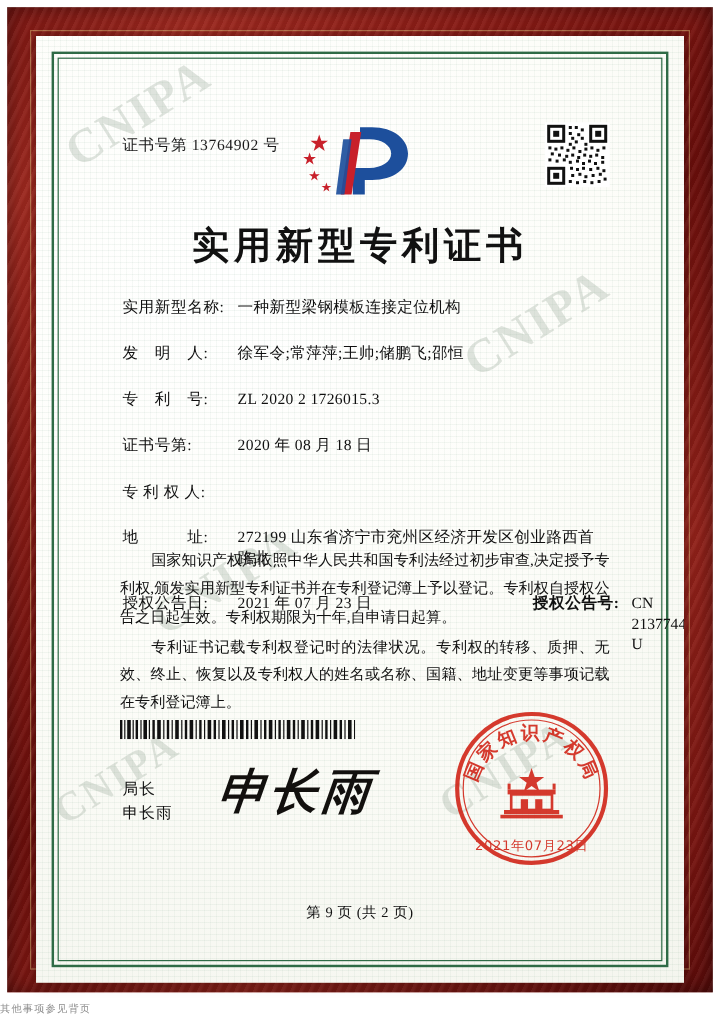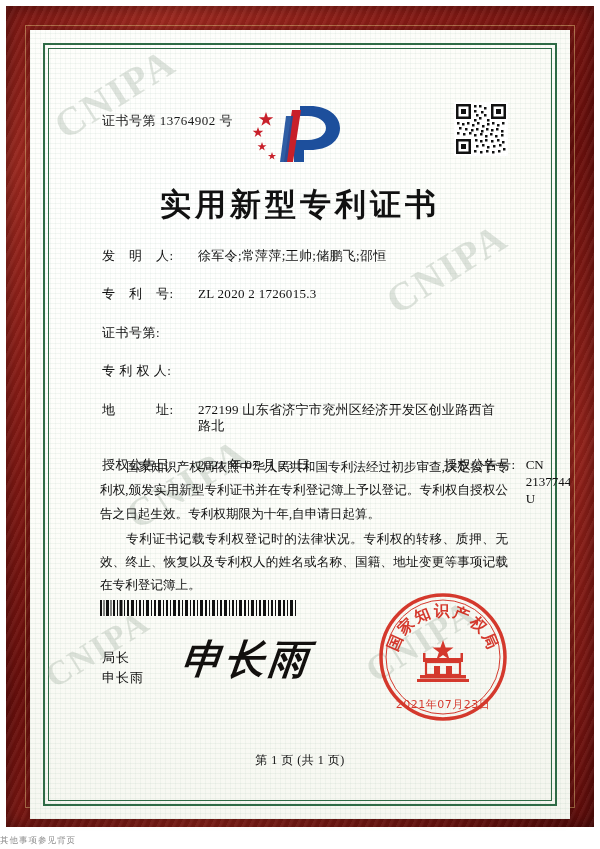--- a/index.html
+++ b/index.html
@@ -165,20 +165,21 @@
     flex: 1;
     font-size: 13px;
     color: #101010;
     letter-spacing: 0.3px;
   }
   .frow.split .fval { flex: 0 0 auto; min-width: 232px; }
   .frow.split .flabel2 {
     flex: 0 0 auto;
     margin-left: 14px;
     letter-spacing: 0.5px;
+    font-weight: bold;
   }
   .frow.split .fval2 { margin-left: 10px; }
 
   
   .paras {
     position: absolute;
     left: 46px; right: 38px;
     top: 404px;
     font-size: 12.6px;
     line-height: 1.85;
@@ -354,33 +355,38 @@
               <rect x="44" y="48" width="2.5" height="2.5"></rect>
               <rect x="49" y="46" width="2.5" height="2.5"></rect>
           </g>
         </svg>
       </div>
 
       <div class="title">实用新型专利证书</div>
 
       <div class="fields">
 
+        <div class="frow">
+          <div class="flabel">实用新型名称:</div>
+          <div class="fval">一种新型梁钢模板连接定位机构</div>
+        </div>
 
         <div class="frow">
           <div class="flabel">发　明　人:</div>
           <div class="fval">徐军令;常萍萍;王帅;储鹏飞;邵恒</div>
         </div>
 
         <div class="frow">
           <div class="flabel">专　利　号:</div>
           <div class="fval">ZL 2020 2 1726015.3</div>
         </div>
 
         <div class="frow">
           <div class="flabel">证书号第:</div>
+          <div class="fval">2020 年 08 月 18 日</div>
         </div>
 
         <div class="frow">
           <div class="flabel">专 利 权 人:</div>
         </div>
 
         <div class="frow">
           <div class="flabel">地　　　址:</div>
           <div class="fval">272199 山东省济宁市兖州区经济开发区创业路西首路北</div>
         </div>
@@ -486,20 +492,20 @@
               <rect x="-26" y="19" width="52" height="3" fill="#d01f12"></rect>
               <rect x="-20" y="-7" width="2.5" height="5" fill="#d01f12"></rect>
               <rect x="17.5" y="-7" width="2.5" height="5" fill="#d01f12"></rect>
             </g>
 
             <text x="67" y="118" font-family="'DejaVu Sans', sans-serif" font-size="11" fill="#d01f12" text-anchor="middle" letter-spacing="0.5">2021年07月23日</text>
           </g>
         </svg>
       </div>
 
-      <div class="footer">第 1 页 (共 1 页)</div>
+      <div class="footer">第 9 页 (共 2 页)</div>
 
     </div>
   </div>
 
   <div class="bottom-note">其他事项参见背页</div>
 
 </div>
 
 </body></html>

